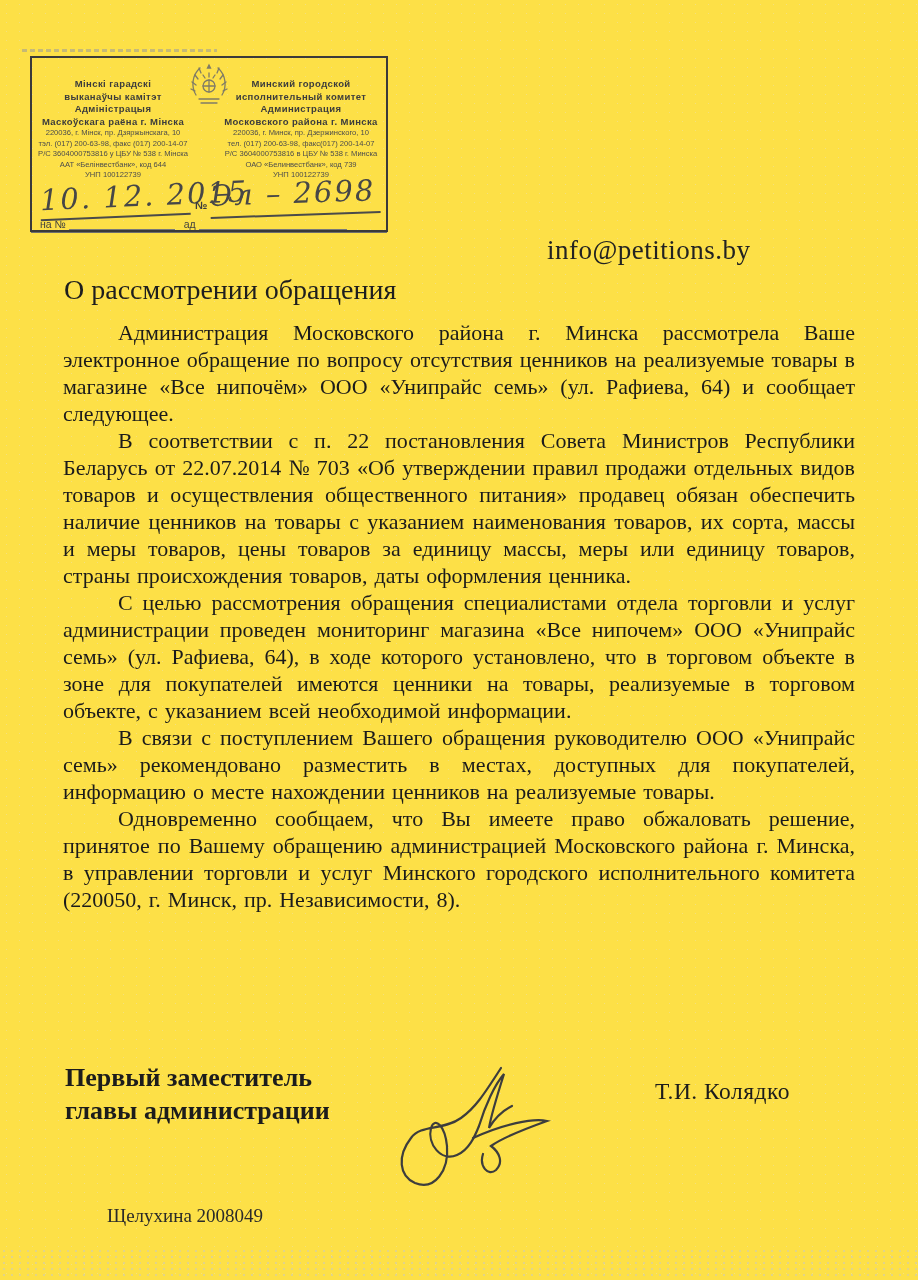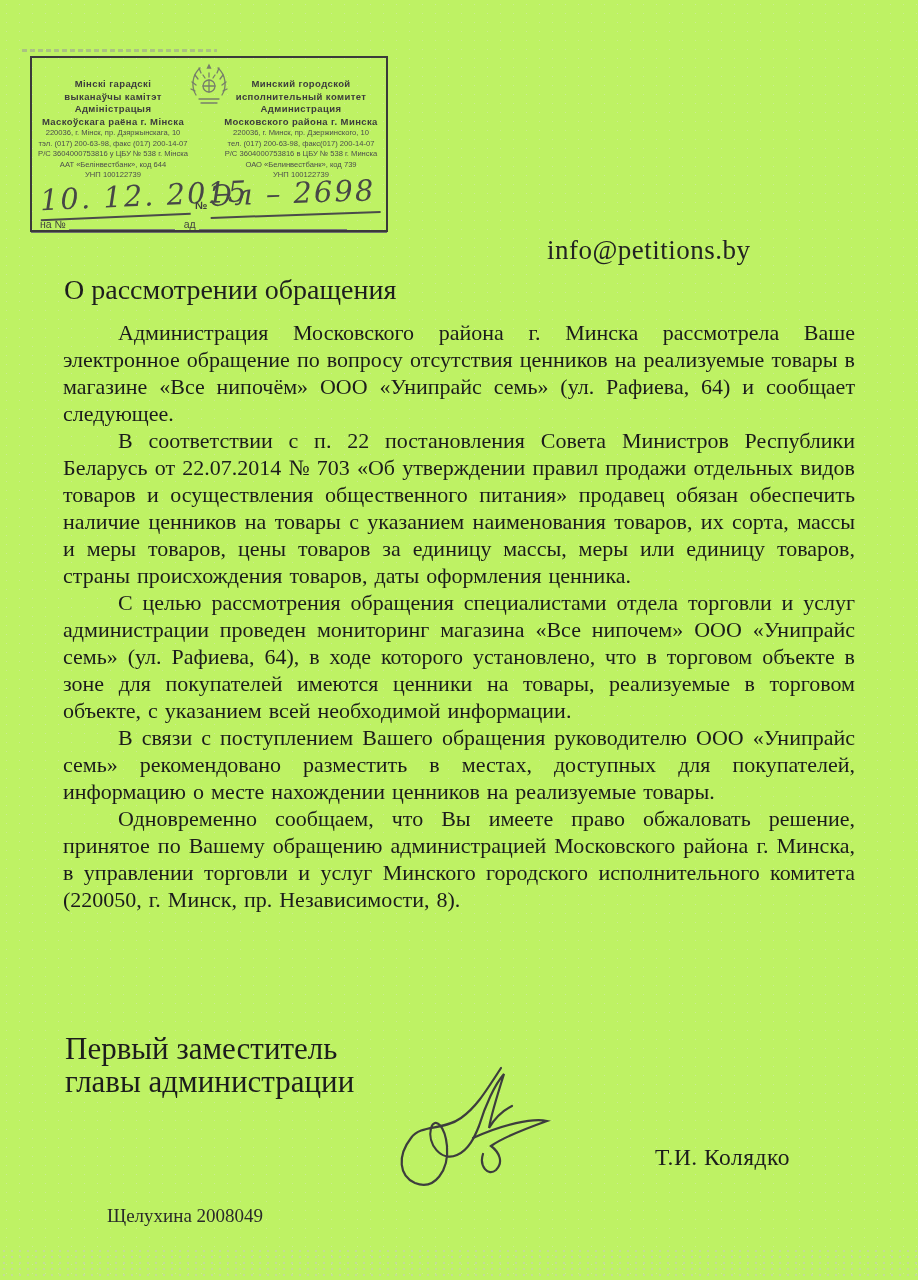--- a/index.html
+++ b/index.html
@@ -1,18 +1,18 @@
 <!DOCTYPE html>
 <html lang="ru"><head>
 <meta charset="utf-8">
 <style>
   html,body{margin:0;padding:0;background:#e8e8e8;}
   .page{
     position:relative; width:918px; height:1280px; margin:0 auto;
-    background:#bef264; overflow:hidden;
+    background:#fde047; overflow:hidden;
     font-family:"Liberation Serif", serif; color:#1c1c1c;
   }
   
   .page::before{
     content:""; position:absolute; inset:0; pointer-events:none;
     background-image:radial-gradient(circle,#e3e3e1 0.7px, transparent 0.9px);
     background-size:13px 9px; opacity:.35;
   }
   .noise-bottom{
     position:absolute; left:0; top:1248px; width:918px; height:32px;
@@ -59,24 +59,24 @@
   .email{position:absolute; left:547px; top:200px; font-size:27px; letter-spacing:.5px; color:#222;margin-top:35px;}
   .subject{position:absolute; left:64px; top:274px; font-size:28px; color:#1e1e1e;}
 
   
   .body-text{position:absolute; left:63px; top:319px; width:792px;
              font-size:22px; line-height:27px; text-align:justify;
              -moz-text-align-last:left; text-align-last:left; color:#1b1b1b;}
   .body-text p{margin:0; text-indent:55px; word-spacing:1.5px;}
 
   
-  .signer-title{position:absolute; left:65px; top:1032px; font-size:31px; line-height:33px;}
+  .signer-title{position:absolute; left:65px; top:1061px; font-size:26px; line-height:33px;font-weight:bold;}
   .signer-title span{display:block;}
   .sig-scribble{position:absolute; left:383px; top:1066px;}
-  .signer-name{position:absolute; left:655px; top:1144px; font-size:23.5px; letter-spacing:.5px;}
+  .signer-name{position:absolute; left:655px; top:1078px; font-size:23.5px; letter-spacing:.5px;}
 
   
   .executor{position:absolute; left:78px; top:1205px; font-size:19px; color:#2a2a2a;margin-left:29px;}
 </style>
 </head>
 <body>
 
 <div class="page">
 
   <div class="smudge-top"></div>

